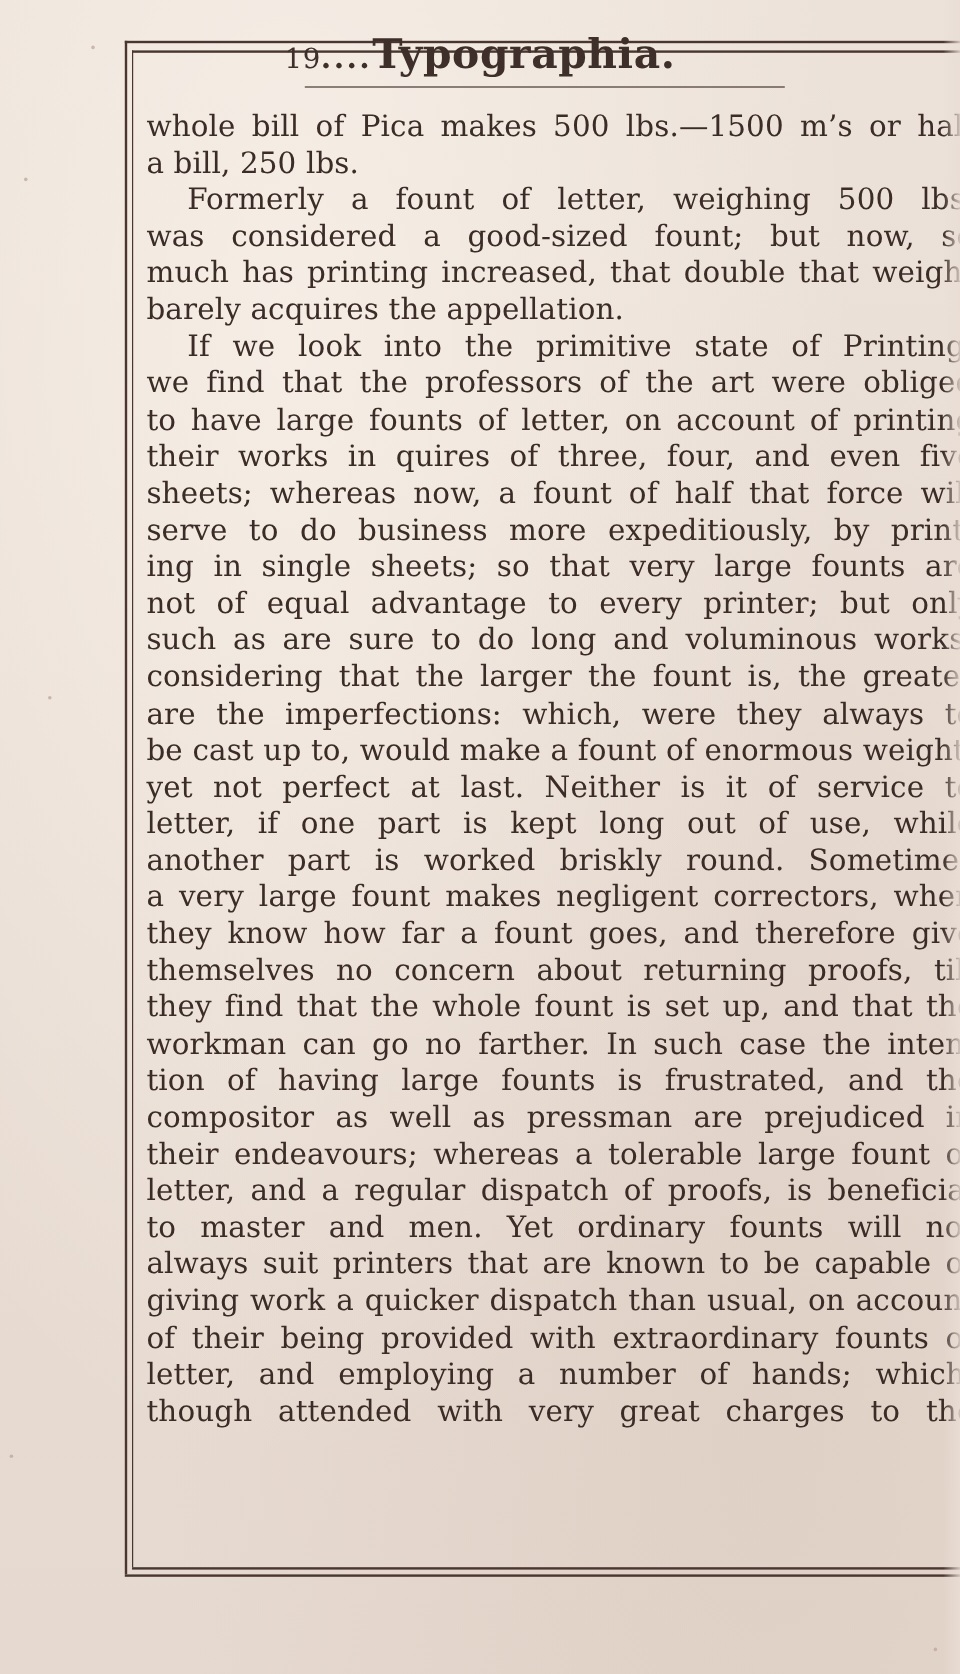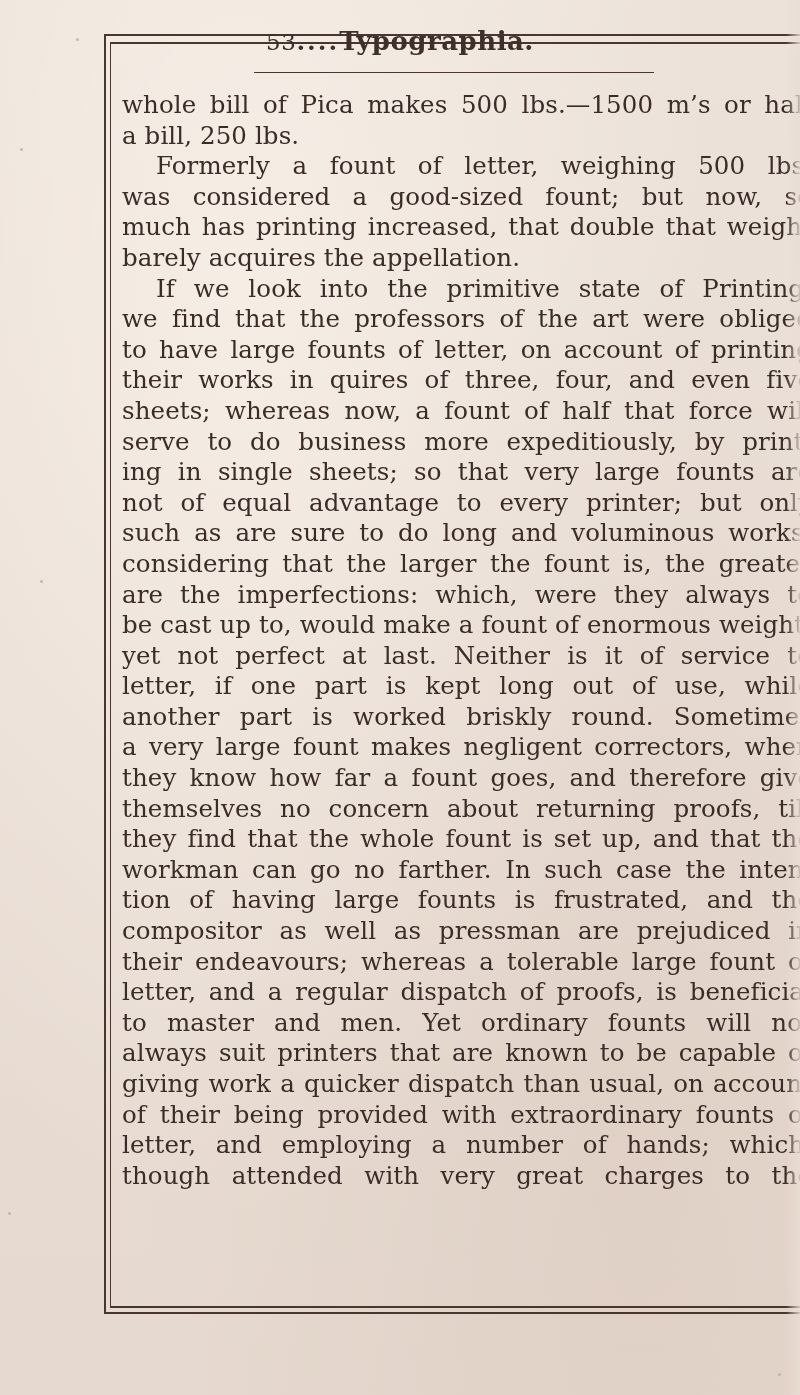--- a/index.html
+++ b/index.html
@@ -66,21 +66,21 @@
       font-size: 23px;
     }
     .header .dots {
       font-family: "DejaVu Serif", serif;
       font-weight: bold;
       letter-spacing: 2px;
     }
     .header .title {
       font-family: "DejaVu Serif", serif;
       font-weight: bold;
-      font-size: 26px;
+      font-size: 34px;
       font-style: normal;
       letter-spacing: 0.5px;
     }
     .header-rule {
       position: absolute;
       left: 254px;
       top: 72px;
       width: 400px;
       height: 0;
       border-top: 1.5px solid #4a3631;
@@ -134,21 +134,21 @@
 <div class="page-frame">
   <div class="rule-top-outer"></div>
   <div class="rule-top-inner"></div>
   <div class="rule-left-outer"></div>
   <div class="rule-left-inner"></div>
   <div class="rule-bottom-inner"></div>
   <div class="rule-bottom-outer"></div>
 </div>
 
 <div class="header">
-  <span class="folio">53</span><span class="dots">....</span><span class="title">Typographia.</span>
+  <span class="folio">19</span><span class="dots">....</span><span class="title">Typographia.</span>
 </div>
 <div class="header-rule"></div>
 
 <div class="body-text" id="body-text">
     <span class="line">whole bill of Pica makes 500 lbs.—1500 m’s or half</span>
     <span class="line last">a bill, 250 lbs.</span>
     <span class="line indent">Formerly a fount of letter, weighing 500 lbs.</span>
     <span class="line">was considered a good-sized fount; but now, so</span>
     <span class="line">much has printing increased, that double that weight</span>
     <span class="line last">barely acquires the appellation.</span>

